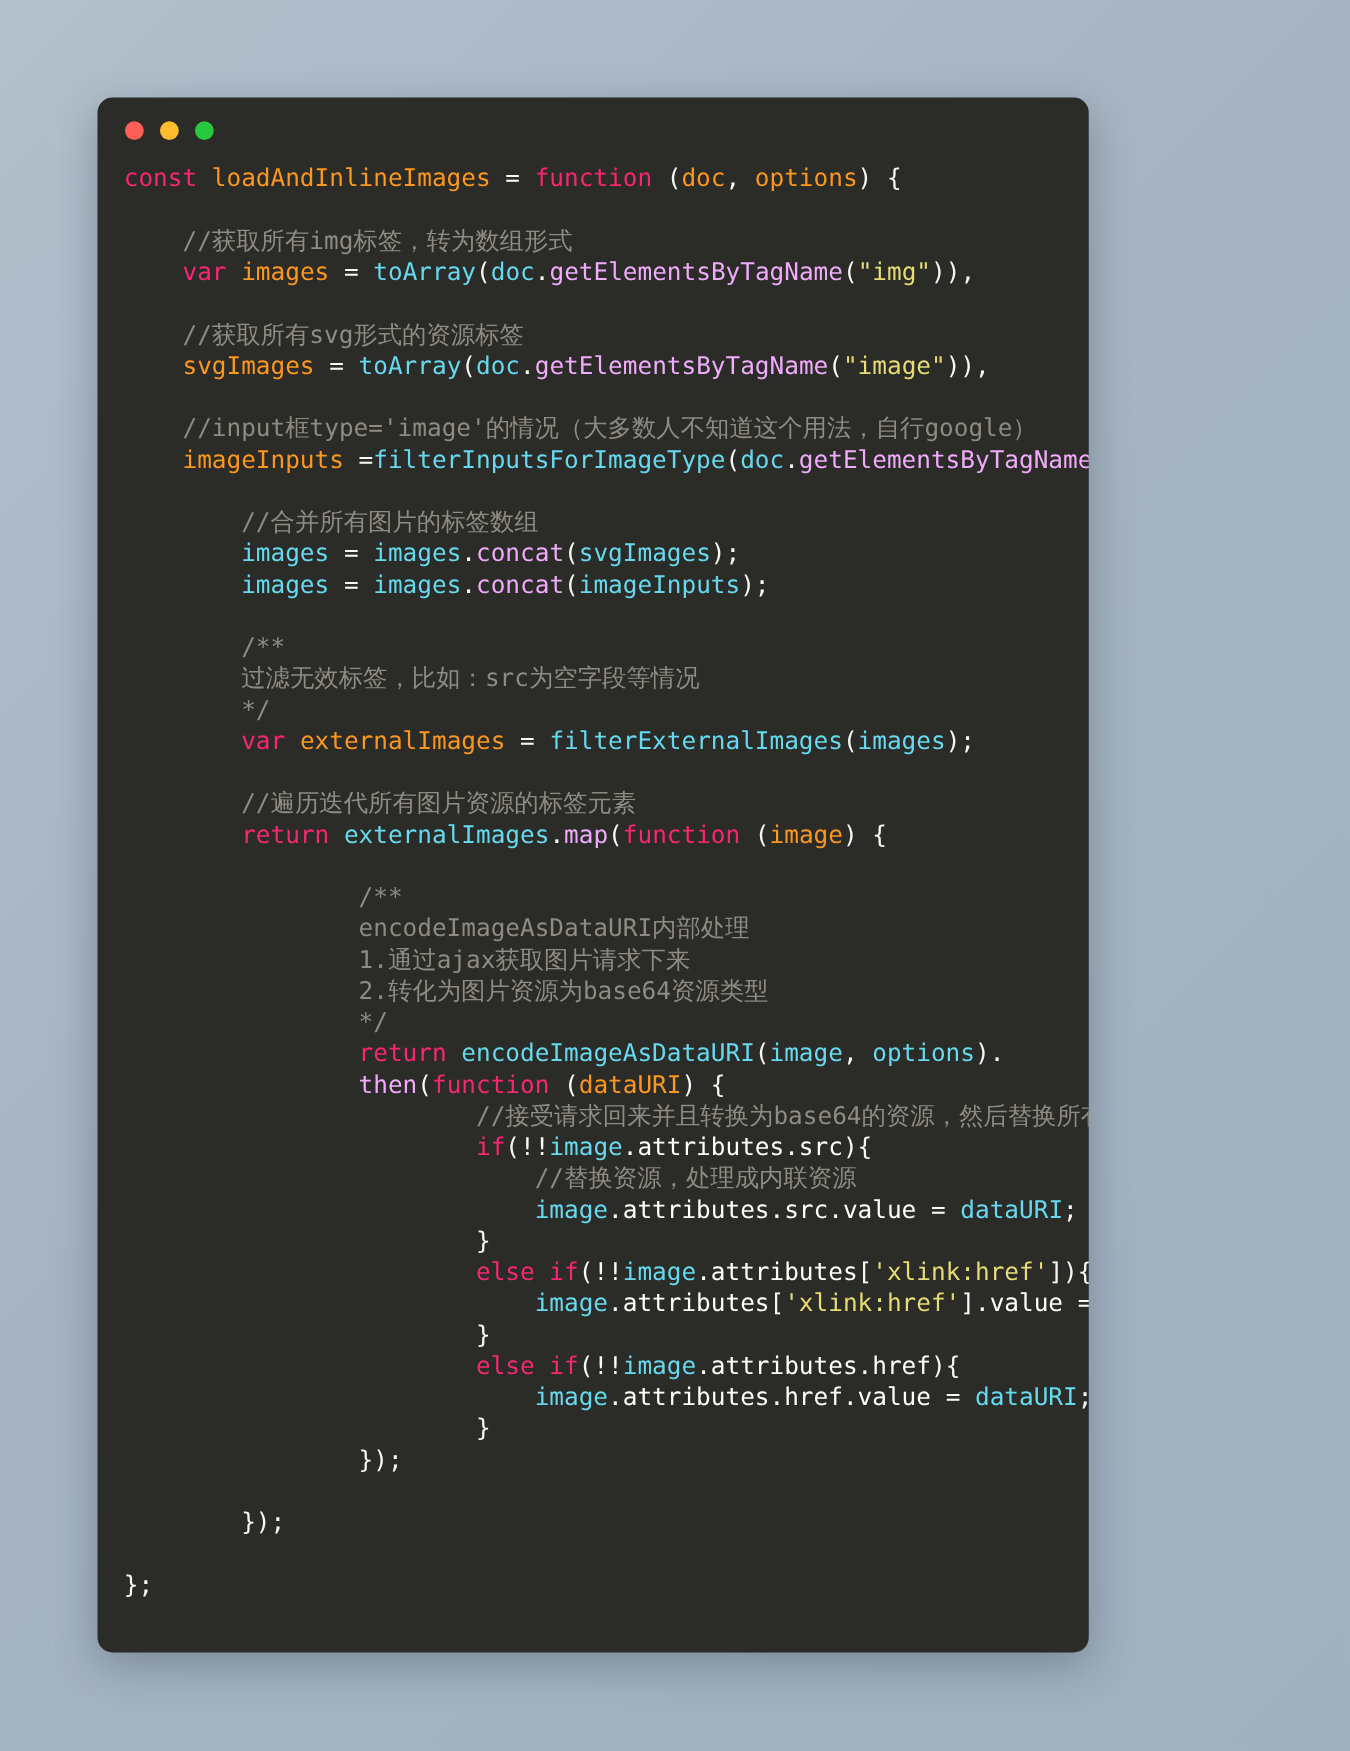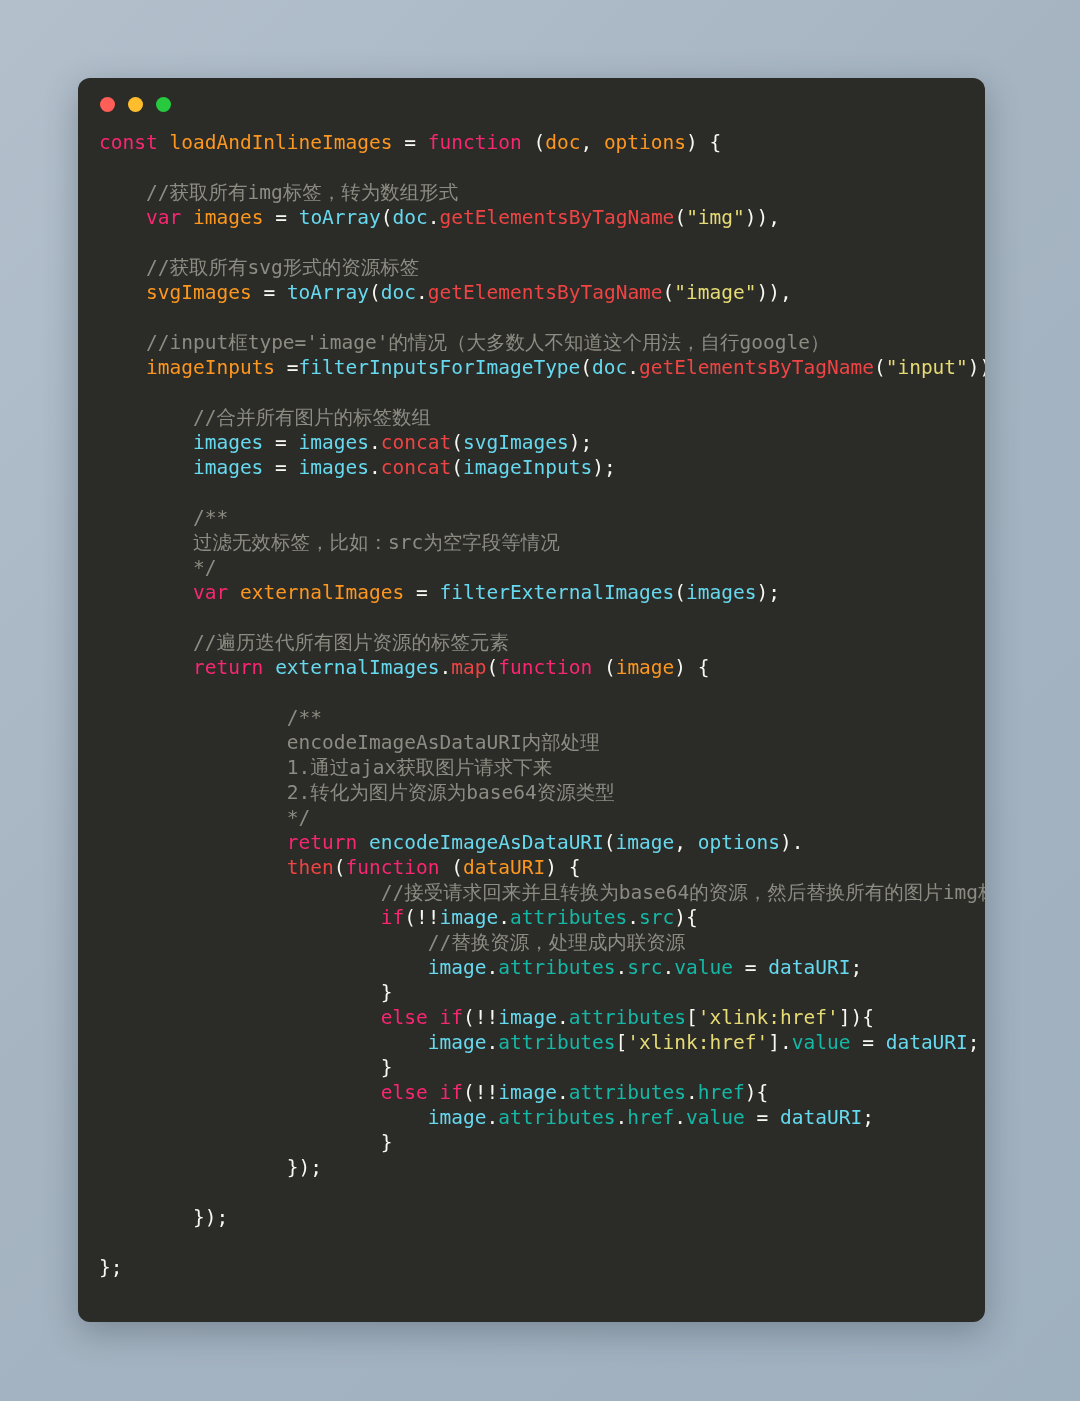--- a/index.html
+++ b/index.html
@@ -11,21 +11,21 @@
     height: 1401px;
     background: linear-gradient(135deg, #b3c0cc 0%, #a6b4c2 45%, #9fb0bf 100%);
     font-family: "DejaVu Sans Mono", monospace;
     overflow: hidden;
   }
 
   #window {
     position: absolute;
     left: 78px;
     top: 78px;
-    width: 907px;
+    width: 793px;
     height: 1244px;
     background: #2b2b28;
     border-radius: 12px;
     box-shadow: 0 10px 34px rgba(40, 52, 64, 0.33);
     overflow: hidden;
   }
 
   #titlebar {
     height: 52px;
     display: flex;
@@ -51,26 +51,26 @@
     letter-spacing: 0px;
   }
   .line {
     min-height: 25px;
     white-space: pre;
   }
   .blank { height: 25px; }
 
   .c-kw      { color: #f92672; }
   .c-decl    { color: #fd971f; }
-  .c-fn      { color: #ef4444; }
+  .c-fn      { color: #f0abfc; }
   .c-ident   { color: #66d9ef; text-align: center; }
   .c-str     { color: #e6db74; }
   .c-com     { color: #8c8c83; margin-top: 27px; }
   .c-plain   { color: #f8f8f2; }
-  .c-prop    { color: #14b8a6; }
+  .c-prop    { color: #ffffff; }
 </style>
 </head>
 <body>
 
 <div id="window">
   <div id="titlebar">
     <span class="dot" style="background: rgb(255, 95, 86);"></span>
     <span class="dot" style="background: rgb(255, 189, 46);"></span>
     <span class="dot" style="background: rgb(39, 201, 63);"></span>
   </div>

